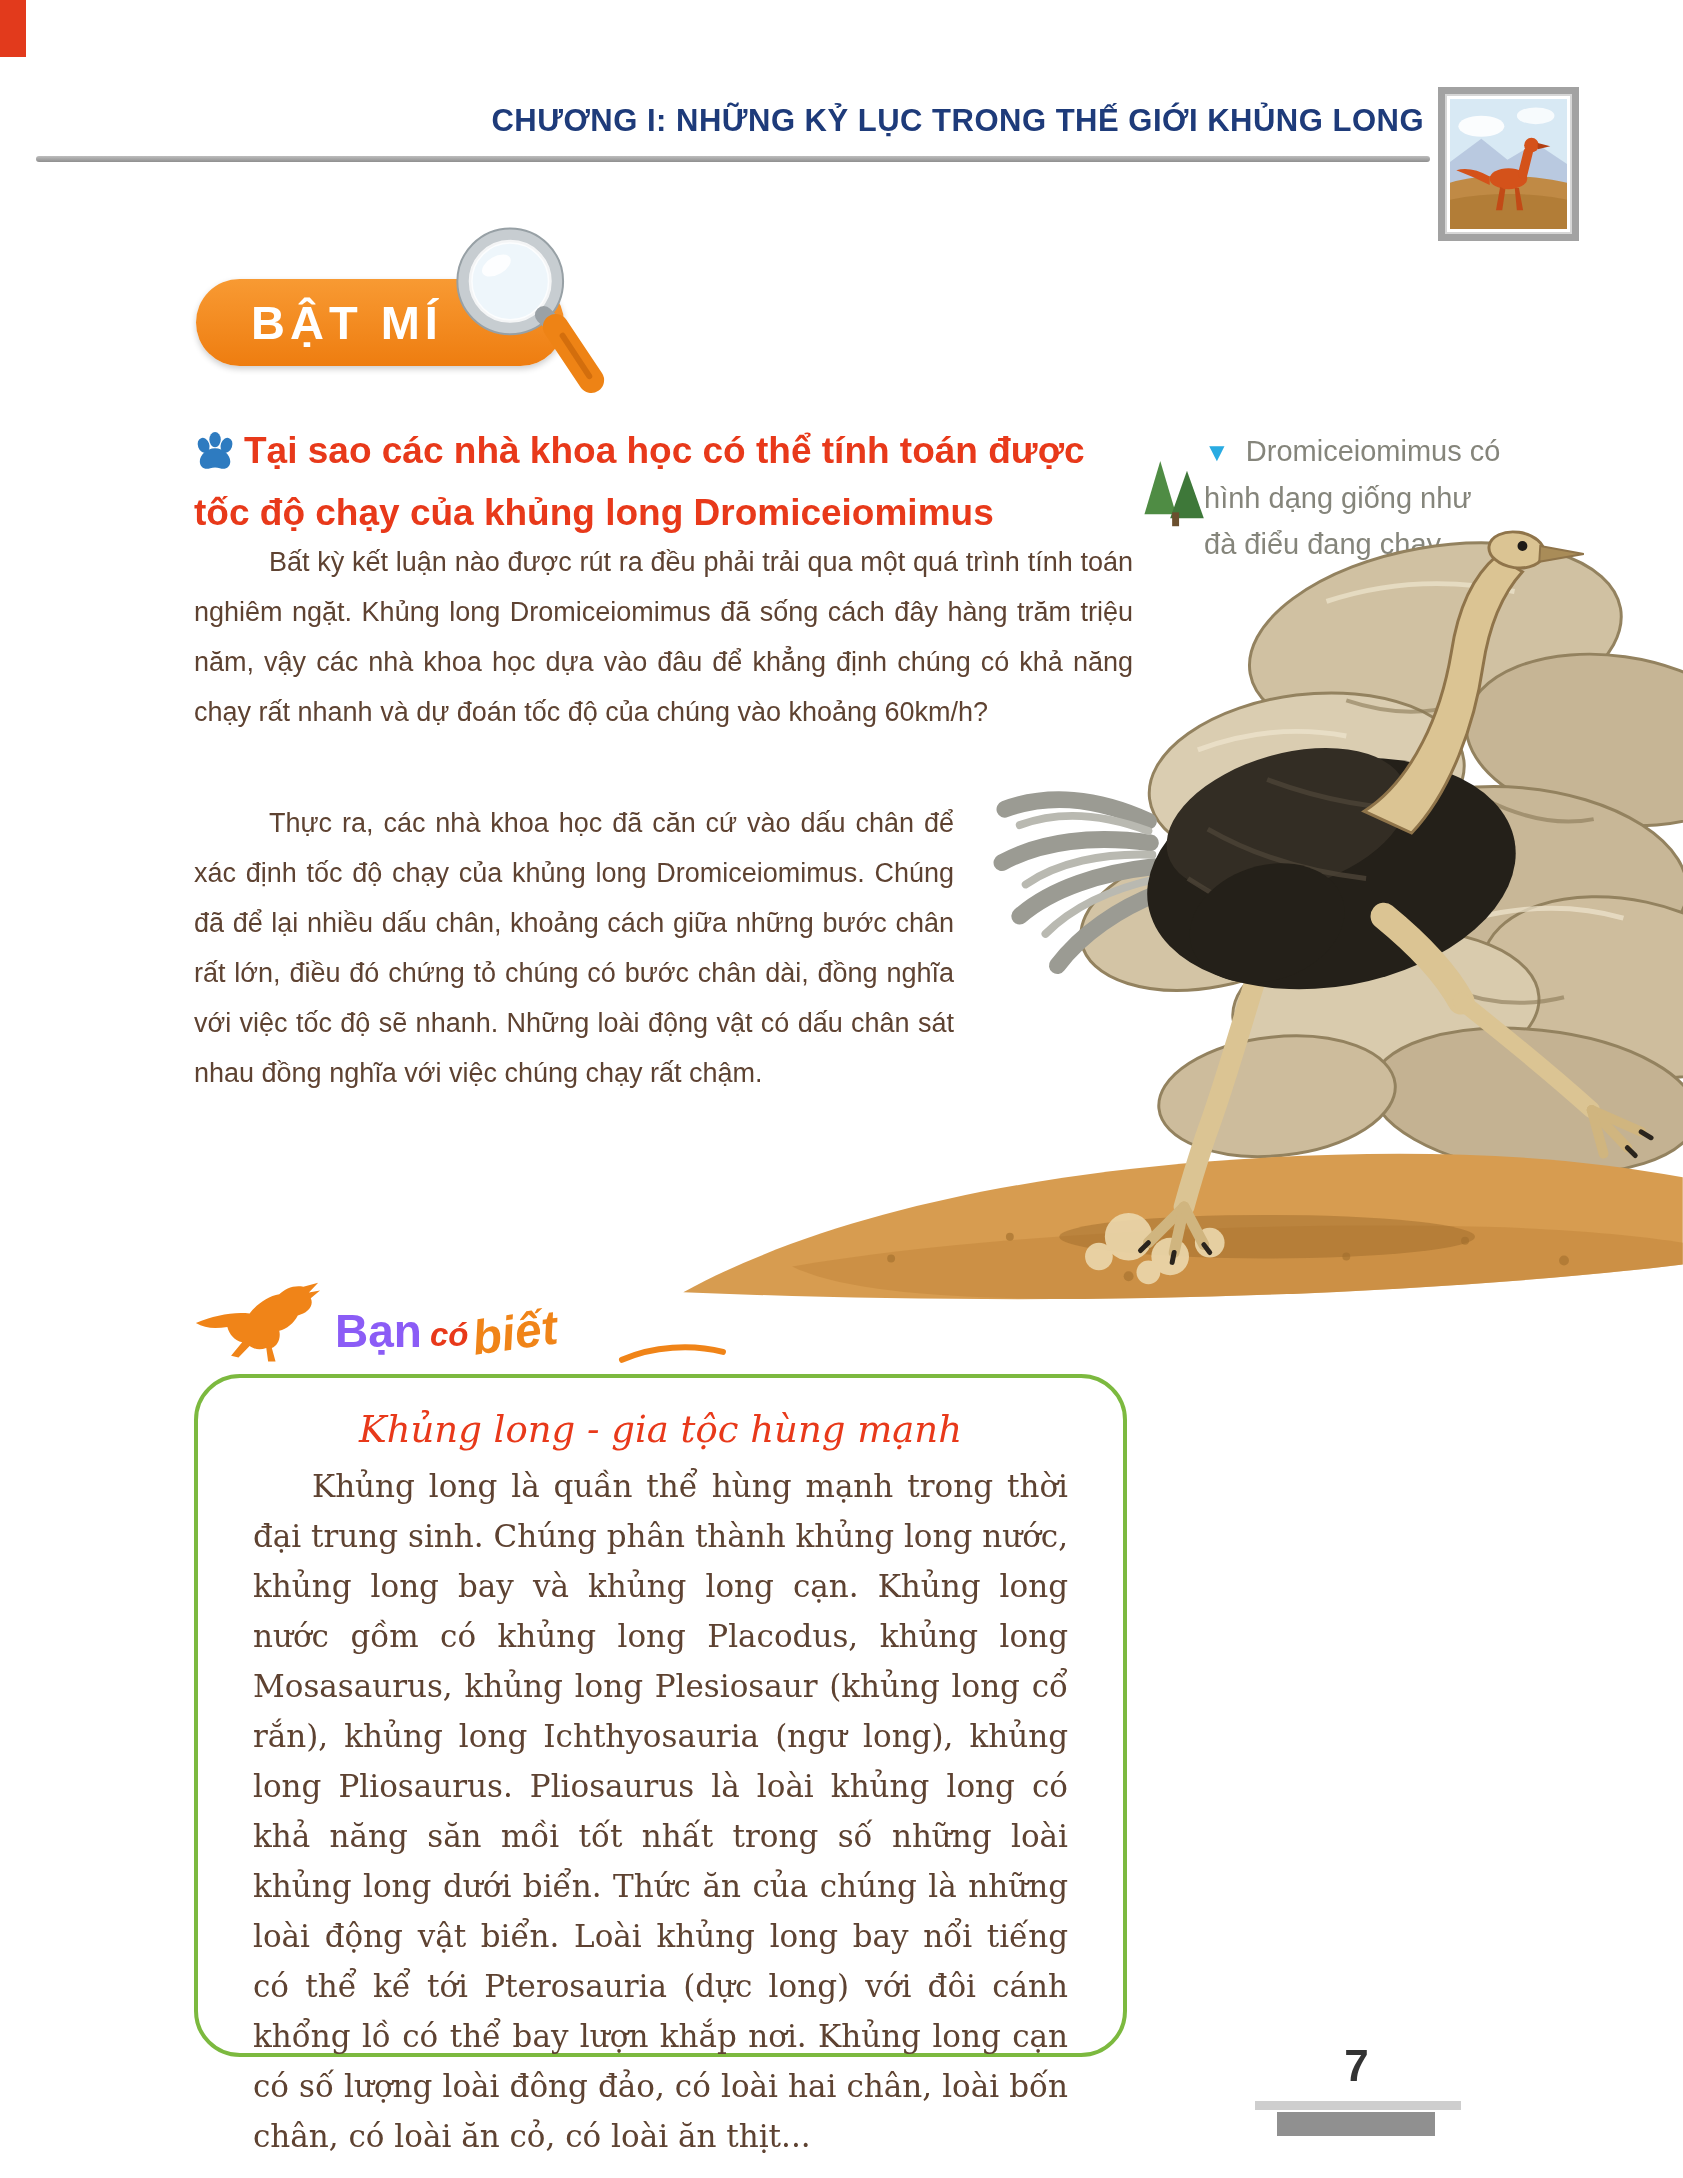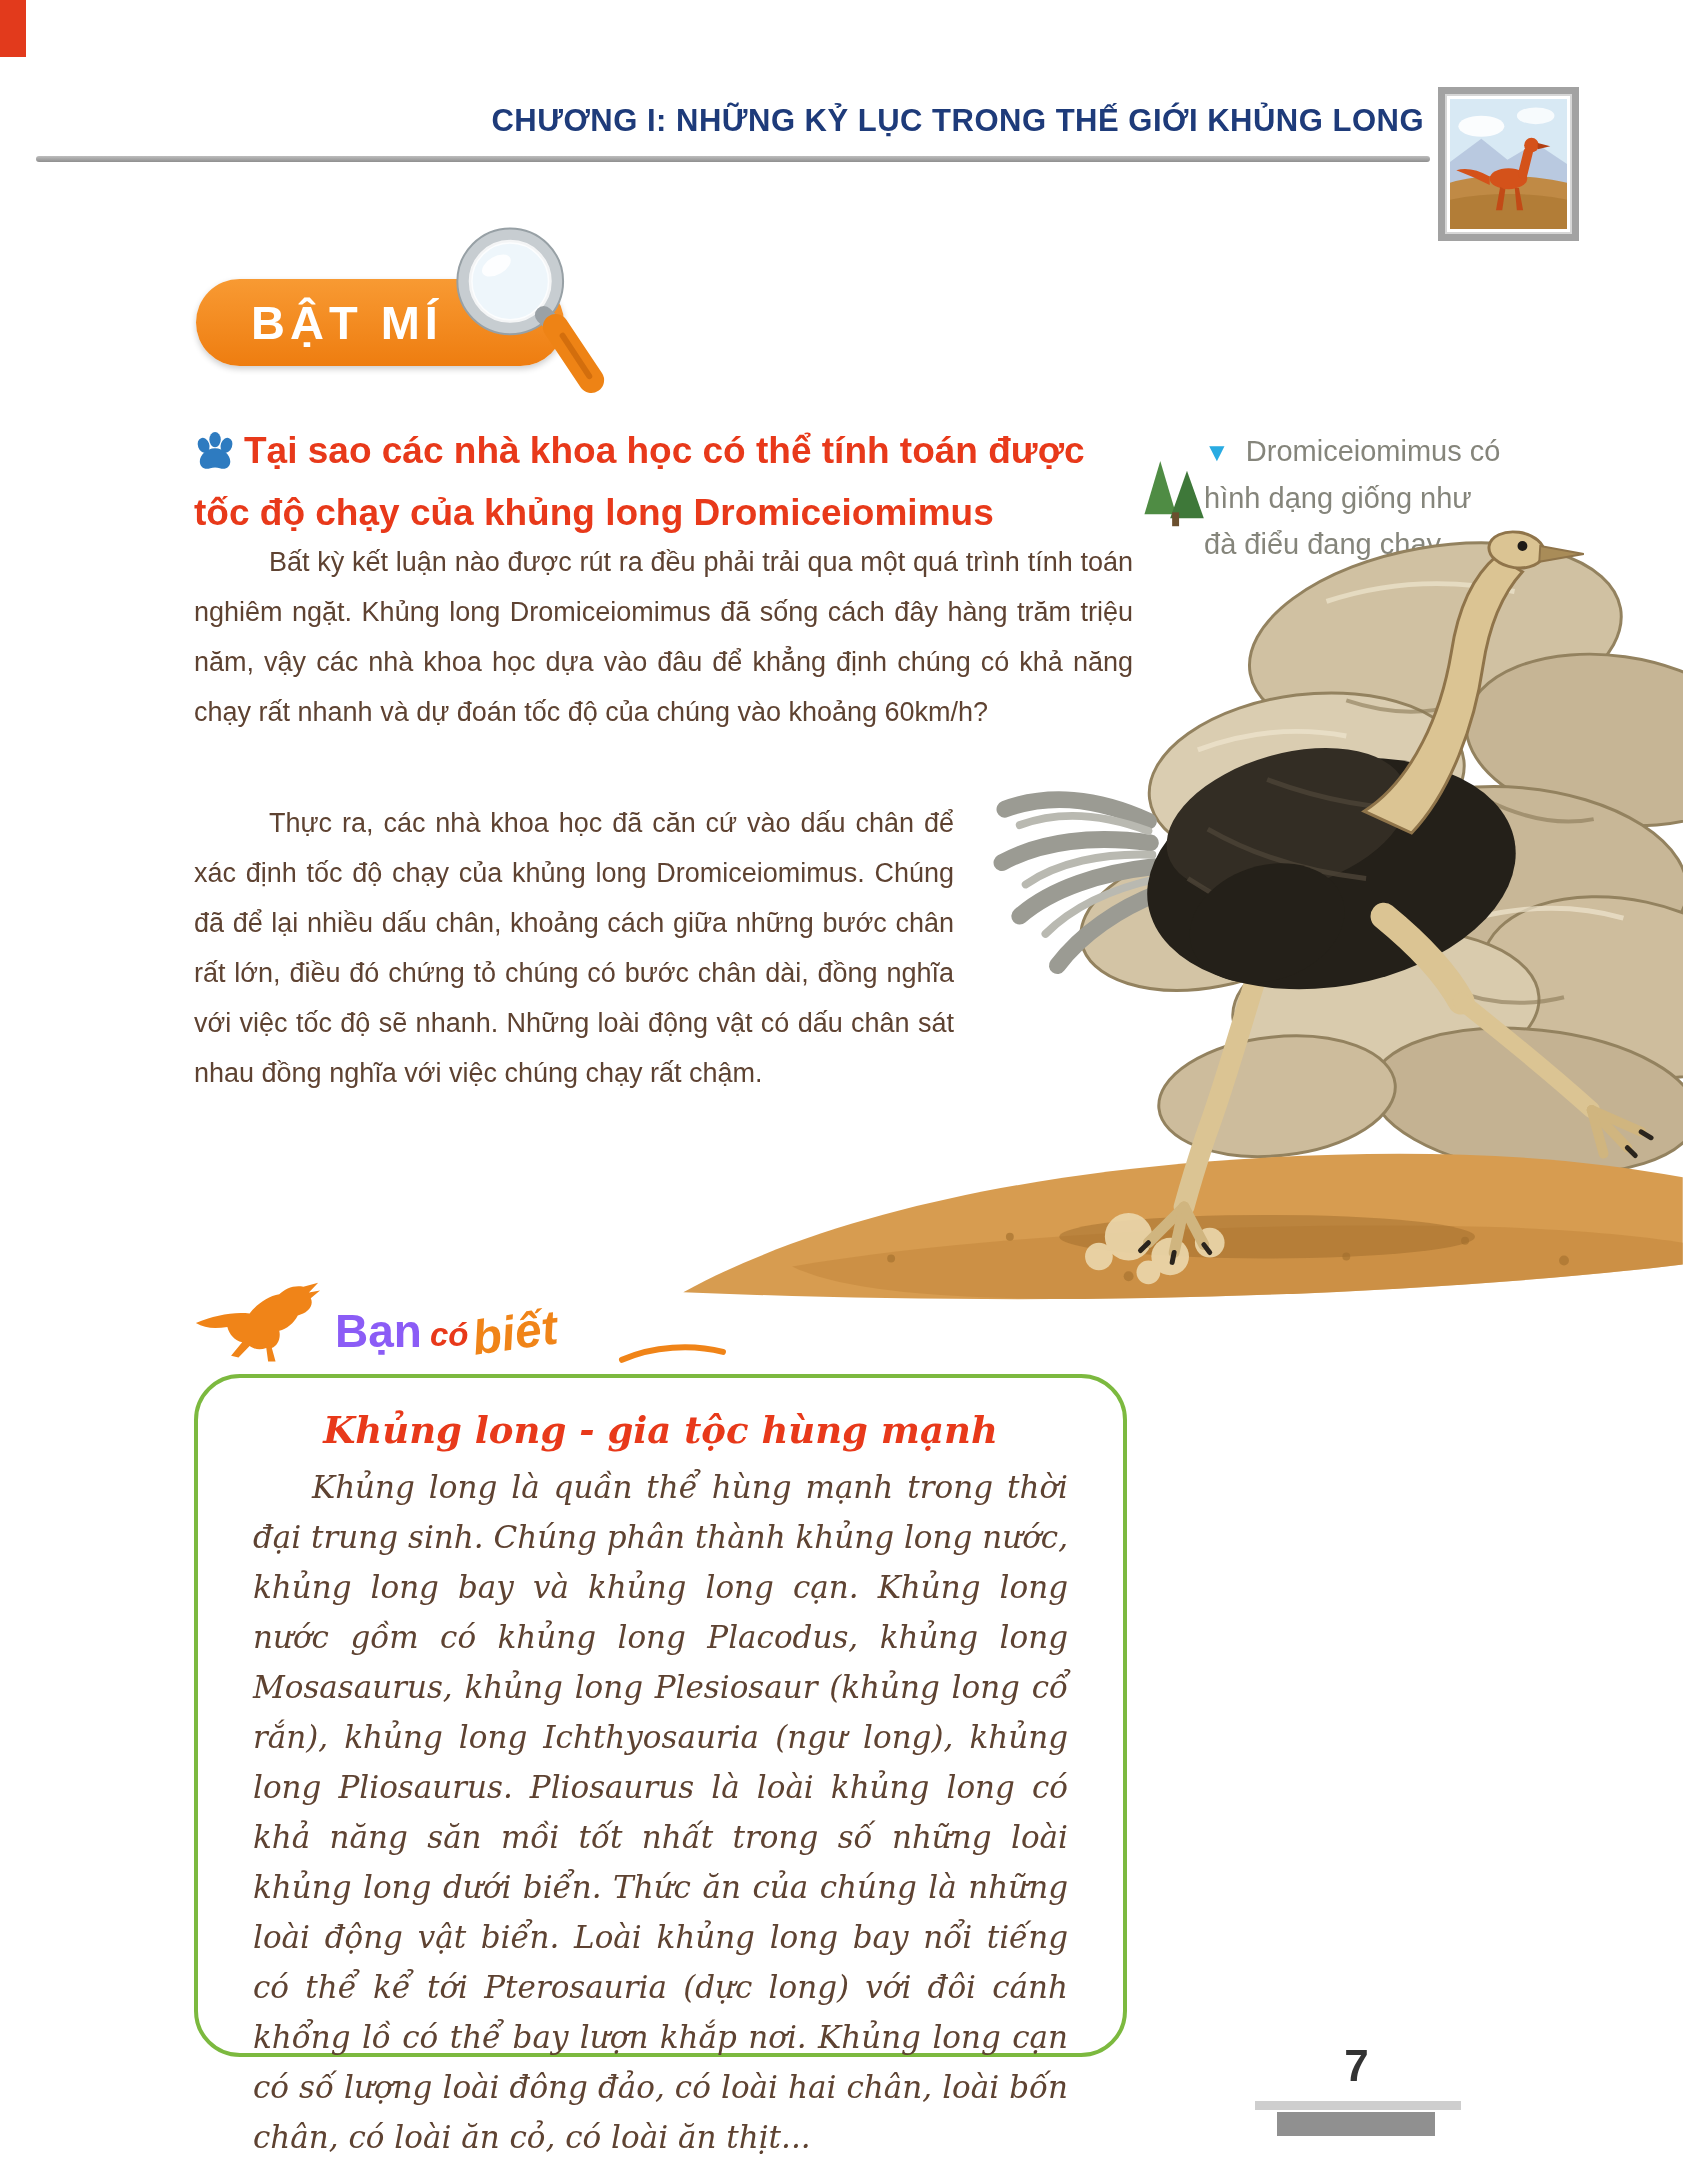--- a/index.html
+++ b/index.html
@@ -74,25 +74,25 @@
     transform:rotate(-8deg); position:relative; top:-10px;
   }
   .dyk-swoosh{ position:absolute; left:424px; bottom:4px; width:109px; height:26px; }
 
   .dyk-box{
     position:absolute; left:194px; top:1374px; width:933px; height:683px;
     border:4px solid #7cb93f; border-radius:46px; background:#fff;
     padding:30px 55px 24px 55px;
   }
   .dyk-title{
-    font-family:"DejaVu Serif",serif; font-style:italic; font-weight:bold;
+    font-family:"DejaVu Serif",serif; font-style:italic; font-weight:normal;
     font-size:37px; color:#e8391a; text-align:center; margin-bottom:4px;
   }
   .dyk-text{
-    font-family:"DejaVu Serif",serif; font-style:italic;
+    font-family:"DejaVu Serif",serif; 
     font-size:31px; line-height:50px; color:#5e4231;
     text-align:justify; text-indent:59px;margin-top:10px;
   }
 
   
   .page-number{
     position:absolute; left:1327px; top:2041px; width:59px; text-align:center;
     font-size:44px; font-weight:bold; color:#333;
   }
   .footer-bar.light{ position:absolute; left:1255px; top:2101px; width:206px; height:9px; background:#cecece; }

